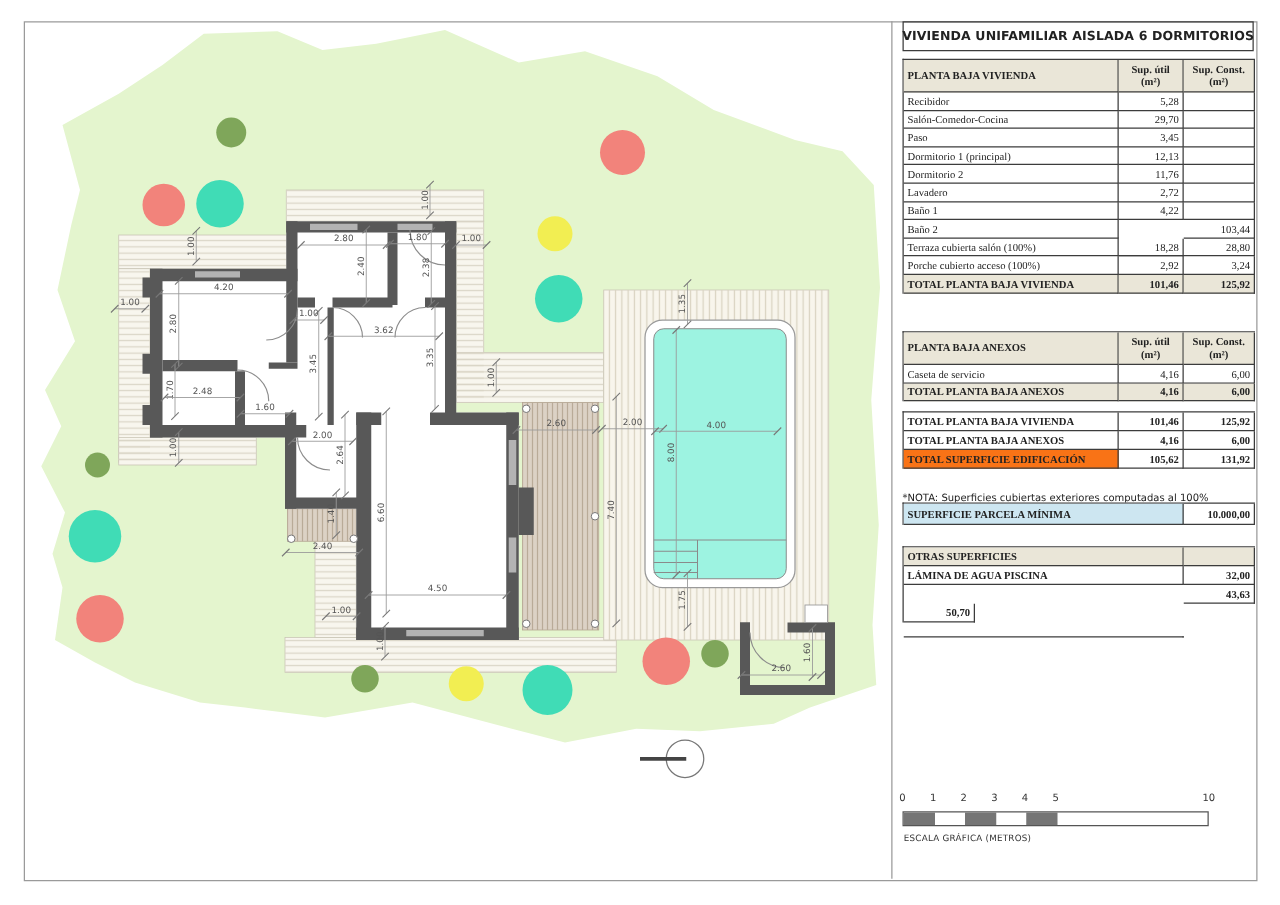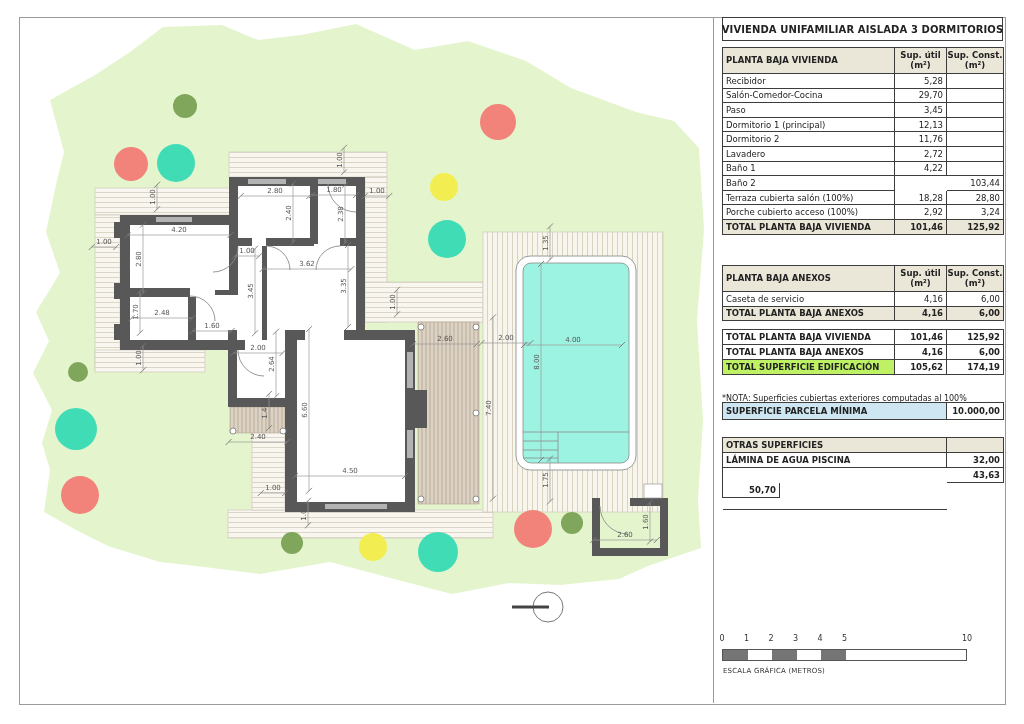--- a/index.html
+++ b/index.html
@@ -5,35 +5,35 @@
   html,body{margin:0;padding:0;background:#ffffff;}
   #page{position:relative;width:1024px;height:724px;background:#ffffff;overflow:hidden;
         font-family:"DejaVu Sans","Liberation Sans",sans-serif;color:#222;}
   .abs{position:absolute;}
   #sheet-border{left:19px;top:17px;width:985px;height:686px;border:1px solid #9a9a9a;}
   #panel-divider{left:713px;top:17px;width:0;height:686px;border-left:1px solid #9a9a9a;}
   
   #title-box{left:722px;top:17px;width:279px;height:22px;border:1px solid #3c3c3c;
              font-weight:bold;font-size:10px;display:flex;align-items:center;justify-content:center;
              letter-spacing:.1px;white-space:nowrap;}
-  .tbl{position:absolute;border-top:1px solid #3c3c3c;border-left:1px solid #3c3c3c;background:#fff;}
+  .tbl{position:absolute;border-top:1px solid #3c3c3c;border-left:1px solid #3c3c3c;background:#fff;font-family:Liberation Serif, serif;}
   .trow{display:flex;height:14.6px;}
   .trow.thead{height:26px;}
   .r15 .trow{height:15px;}
   .parcela .trow{height:17px;}
   .cell{border-right:1px solid #3c3c3c;border-bottom:1px solid #3c3c3c;font-size:8.5px;
         display:flex;align-items:center;overflow:hidden;white-space:nowrap;box-sizing:border-box;}
   .cell.lbl{padding-left:3px;justify-content:flex-start;}
   .cell.num{padding-right:3px;justify-content:flex-end;}
   .thead .cell{font-weight:bold;background:#EAE6D8;white-space:pre-line;line-height:1.12;}
   .thead .cell.num{justify-content:center;text-align:center;padding-right:0;}
   .total .cell{font-weight:bold;background:#EAE6D8;}
   .bold .cell{font-weight:bold;}
   .hl .cell{font-weight:bold;}
-  .hl .cell.lbl{background:#bef264;}
+  .hl .cell.lbl{background:#f97316;}
   .parc .cell{font-weight:bold;}
   .parc .cell.lbl{background:#CDE6F1;}
   .head .cell{font-weight:bold;background:#EAE6D8;}
   #nota{left:722px;top:394px;width:281px;font-size:8px;color:#222;}
   
   #scalebar{left:722px;top:634px;width:281px;height:46px;}
   .tick-label{position:absolute;top:0;font-size:8px;color:#333;transform:translateX(-50%);}
   #sbar{position:absolute;left:0;top:15px;width:245px;height:12px;border:1px solid #555;background:#fff;box-sizing:border-box;}
   .sbseg{position:absolute;top:0;height:10px;background:#757575;}
   #sb-caption{position:absolute;left:1px;top:33px;font-size:7px;color:#333;letter-spacing:.2px;}
@@ -413,21 +413,21 @@
         <circle cx="76" cy="429" r="21" fill="#40DCB6"></circle>
         <circle cx="80" cy="495" r="19" fill="#F2837B"></circle>
         <circle cx="292" cy="543" r="11" fill="#7FA65A"></circle>
         <circle cx="373" cy="547" r="14" fill="#F2EE52"></circle>
         <circle cx="438" cy="552" r="20" fill="#40DCB6"></circle>
         <circle cx="533" cy="529" r="19" fill="#F2837B"></circle>
         <circle cx="572" cy="523" r="11" fill="#7FA65A"></circle>
       </g>
   </svg>
 
-  <div class="abs" id="title-box">VIVIENDA UNIFAMILIAR AISLADA 3 DORMITORIOS</div>
+  <div class="abs" id="title-box">VIVIENDA UNIFAMILIAR AISLADA 6 DORMITORIOS</div>
 
   <div class="abs tbl" style="left:722px;top:47px">
       <div class="trow thead">
         <span class="cell lbl" style="width: 172px;">PLANTA BAJA VIVIENDA</span>
         <span class="cell num" style="width: 52px;">Sup. útil
 (m²)</span>
         <span class="cell num" style="width: 57px;">Sup. Const.
 (m²)</span>
       </div>
       <div class="trow">
@@ -514,21 +514,21 @@
         <span class="cell num" style="width: 57px;">125,92</span>
       </div>
       <div class="trow bold">
         <span class="cell lbl" style="width: 172px;">TOTAL PLANTA BAJA ANEXOS</span>
         <span class="cell num" style="width: 52px;">4,16</span>
         <span class="cell num" style="width: 57px;">6,00</span>
       </div>
       <div class="trow hl">
         <span class="cell lbl" style="width: 172px;">TOTAL SUPERFICIE EDIFICACIÓN</span>
         <span class="cell num" style="width: 52px;">105,62</span>
-        <span class="cell num" style="width: 57px;">174,19</span>
+        <span class="cell num" style="width: 57px;">131,92</span>
       </div>
     </div>
 
   <div class="abs" id="nota">*NOTA: Superficies cubiertas exteriores computadas al 100%</div>
 
   <div class="abs tbl parcela" style="left:722px;top:402px">
       <div class="trow parc">
         <span class="cell lbl" style="width: 224px;">SUPERFICIE PARCELA MÍNIMA</span>
         <span class="cell num" style="width: 57px;">10.000,00</span>
       </div>

